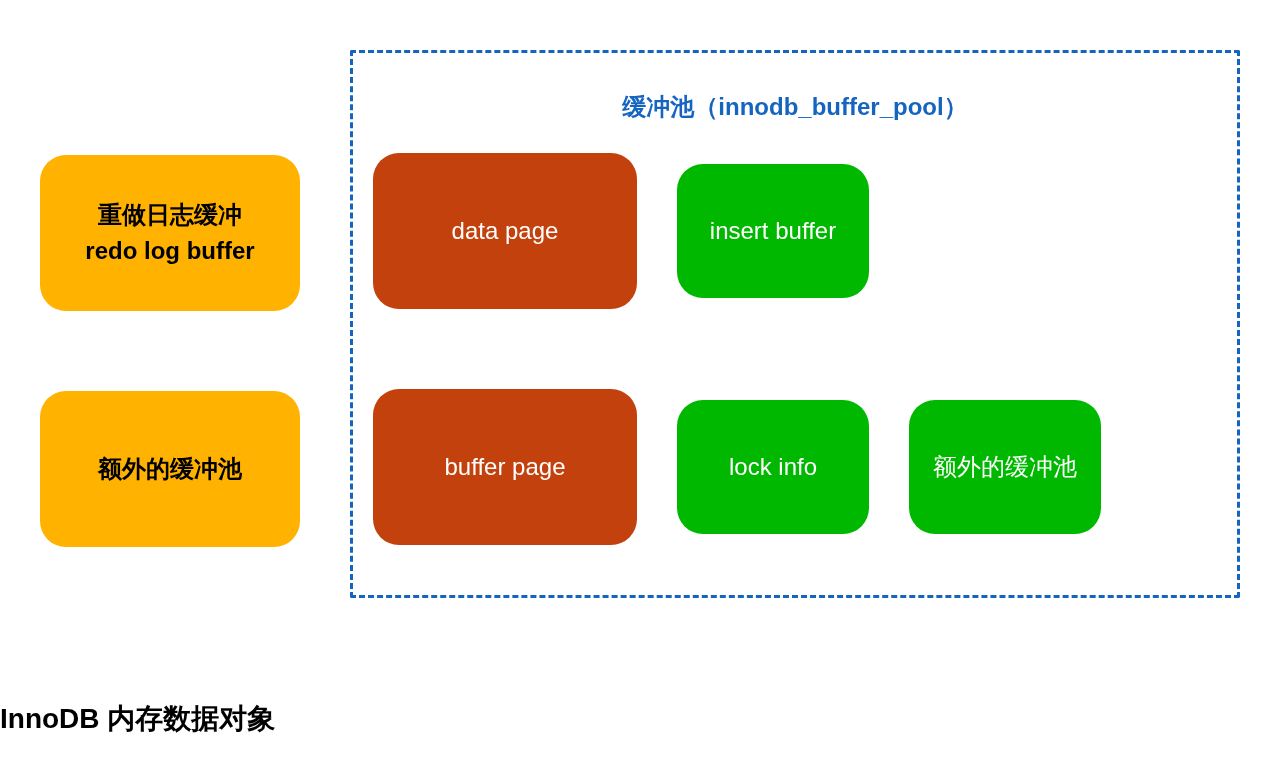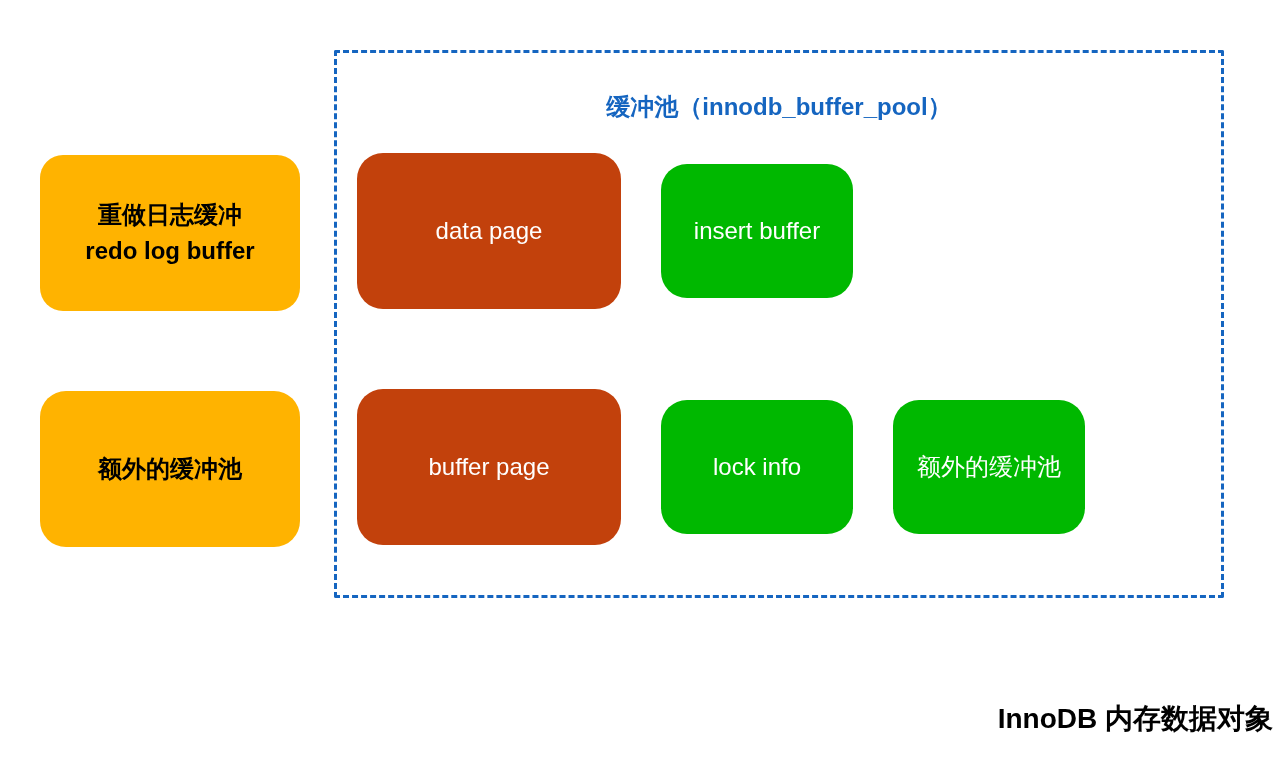--- a/index.html
+++ b/index.html
@@ -16,21 +16,21 @@
     }
     .diagram-container {
       position: absolute;
       top: 50px;
       left: 40px;
       right: 40px;
     }
     .buffer-pool-container {
       position: absolute;
       top: 0;
-      left: 294px;
+      left: 310px;
       width: 890px;
       height: 548px;
       border: 3px dashed #1565c0;
       border-radius: 2px;
       padding: 20px;
     }
     .buffer-pool-title {
       text-align: center;
       color: #1565c0;
       font-size: 24px;
@@ -68,21 +68,20 @@
       height: 156px;
     }
     .box-green {
       background: #00b800;
       color: #ffffff;
       width: 192px;
       height: 134px;
     }
     .row-1-left {
       margin-bottom: 80px;
-      border-radius: 23px;
     }
     .pool-grid {
       position: relative;
       width: 100%;
       height: 410px;
     }
     .pool-row1 {
       position: absolute;
       top: 0;
       left: 0;
@@ -98,21 +97,21 @@
       width: 100%;
       display: flex;
       align-items: center;
       gap: 40px;
     }
     .diagram-title {
       position: absolute;
       top: 700px;
       left: 0;
       width: 100%;
-      text-align: right;
+      text-align: left;
       font-size: 28px;
       font-weight: bold;
       color: #000000;
     }
   </style>
 </head>
 <body>
 
 <div class="diagram-container">
 

